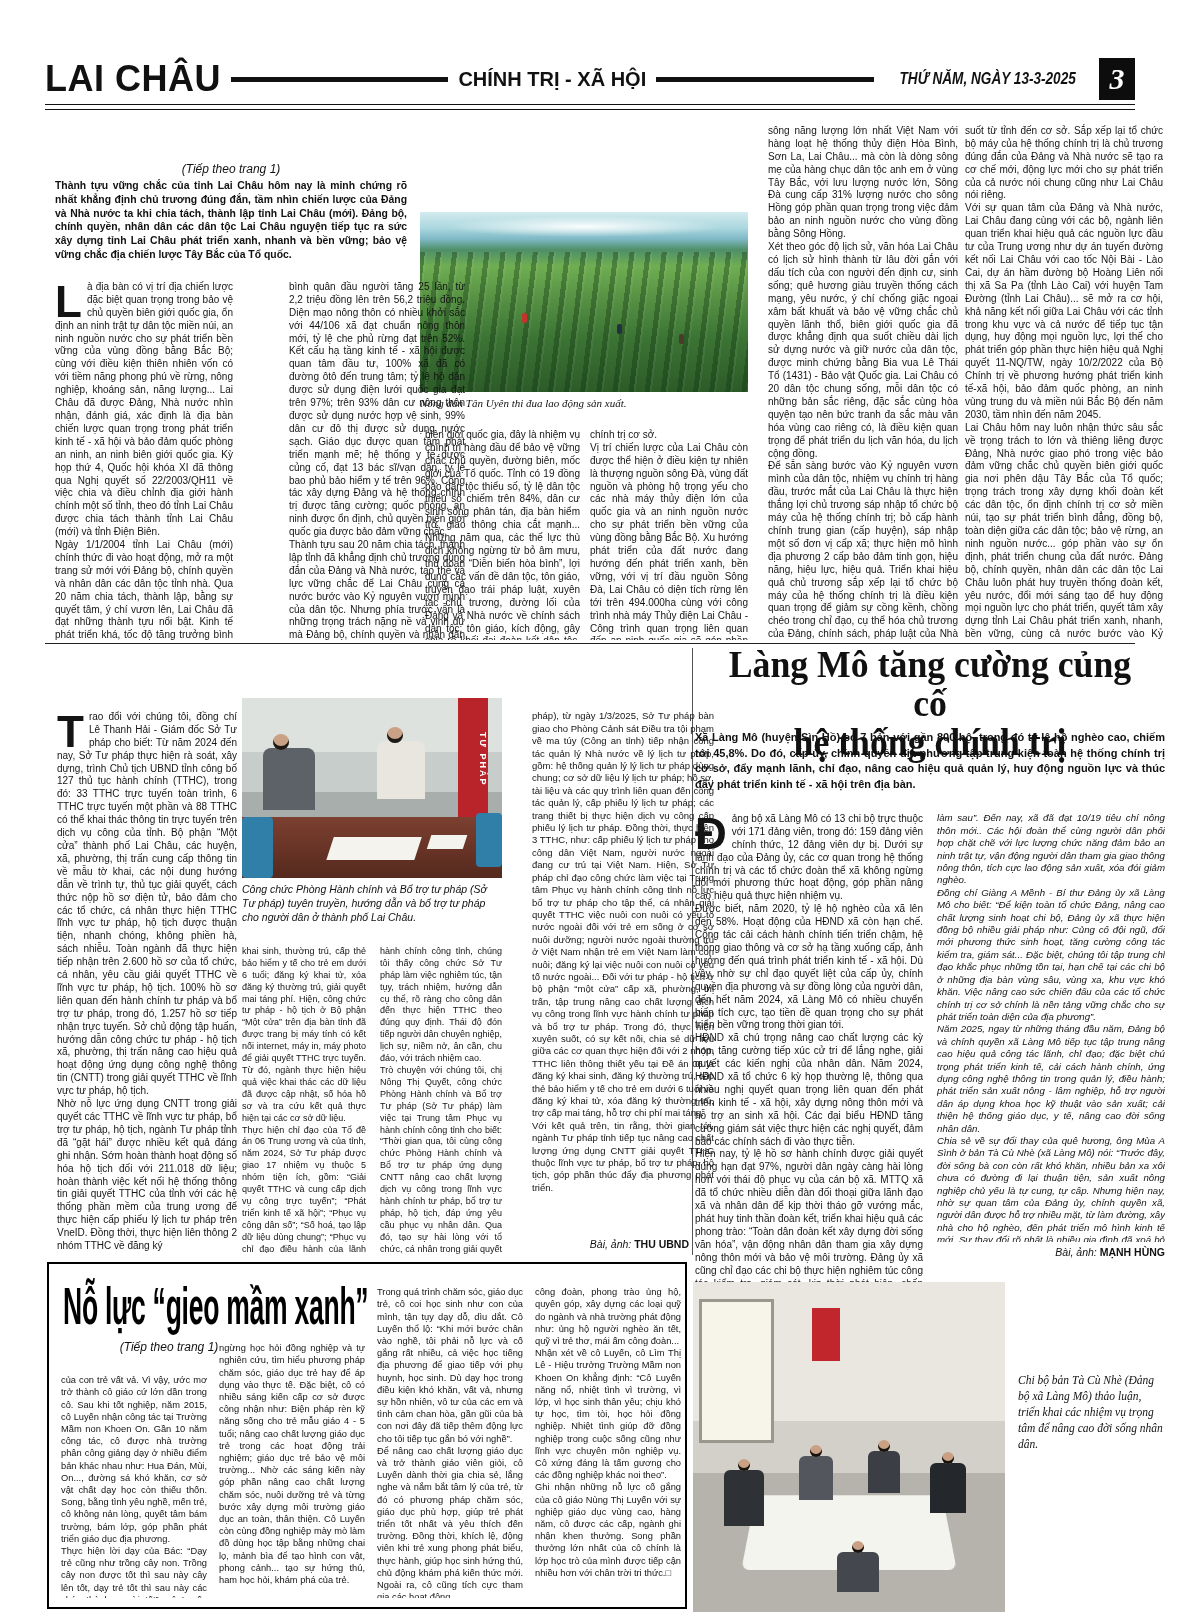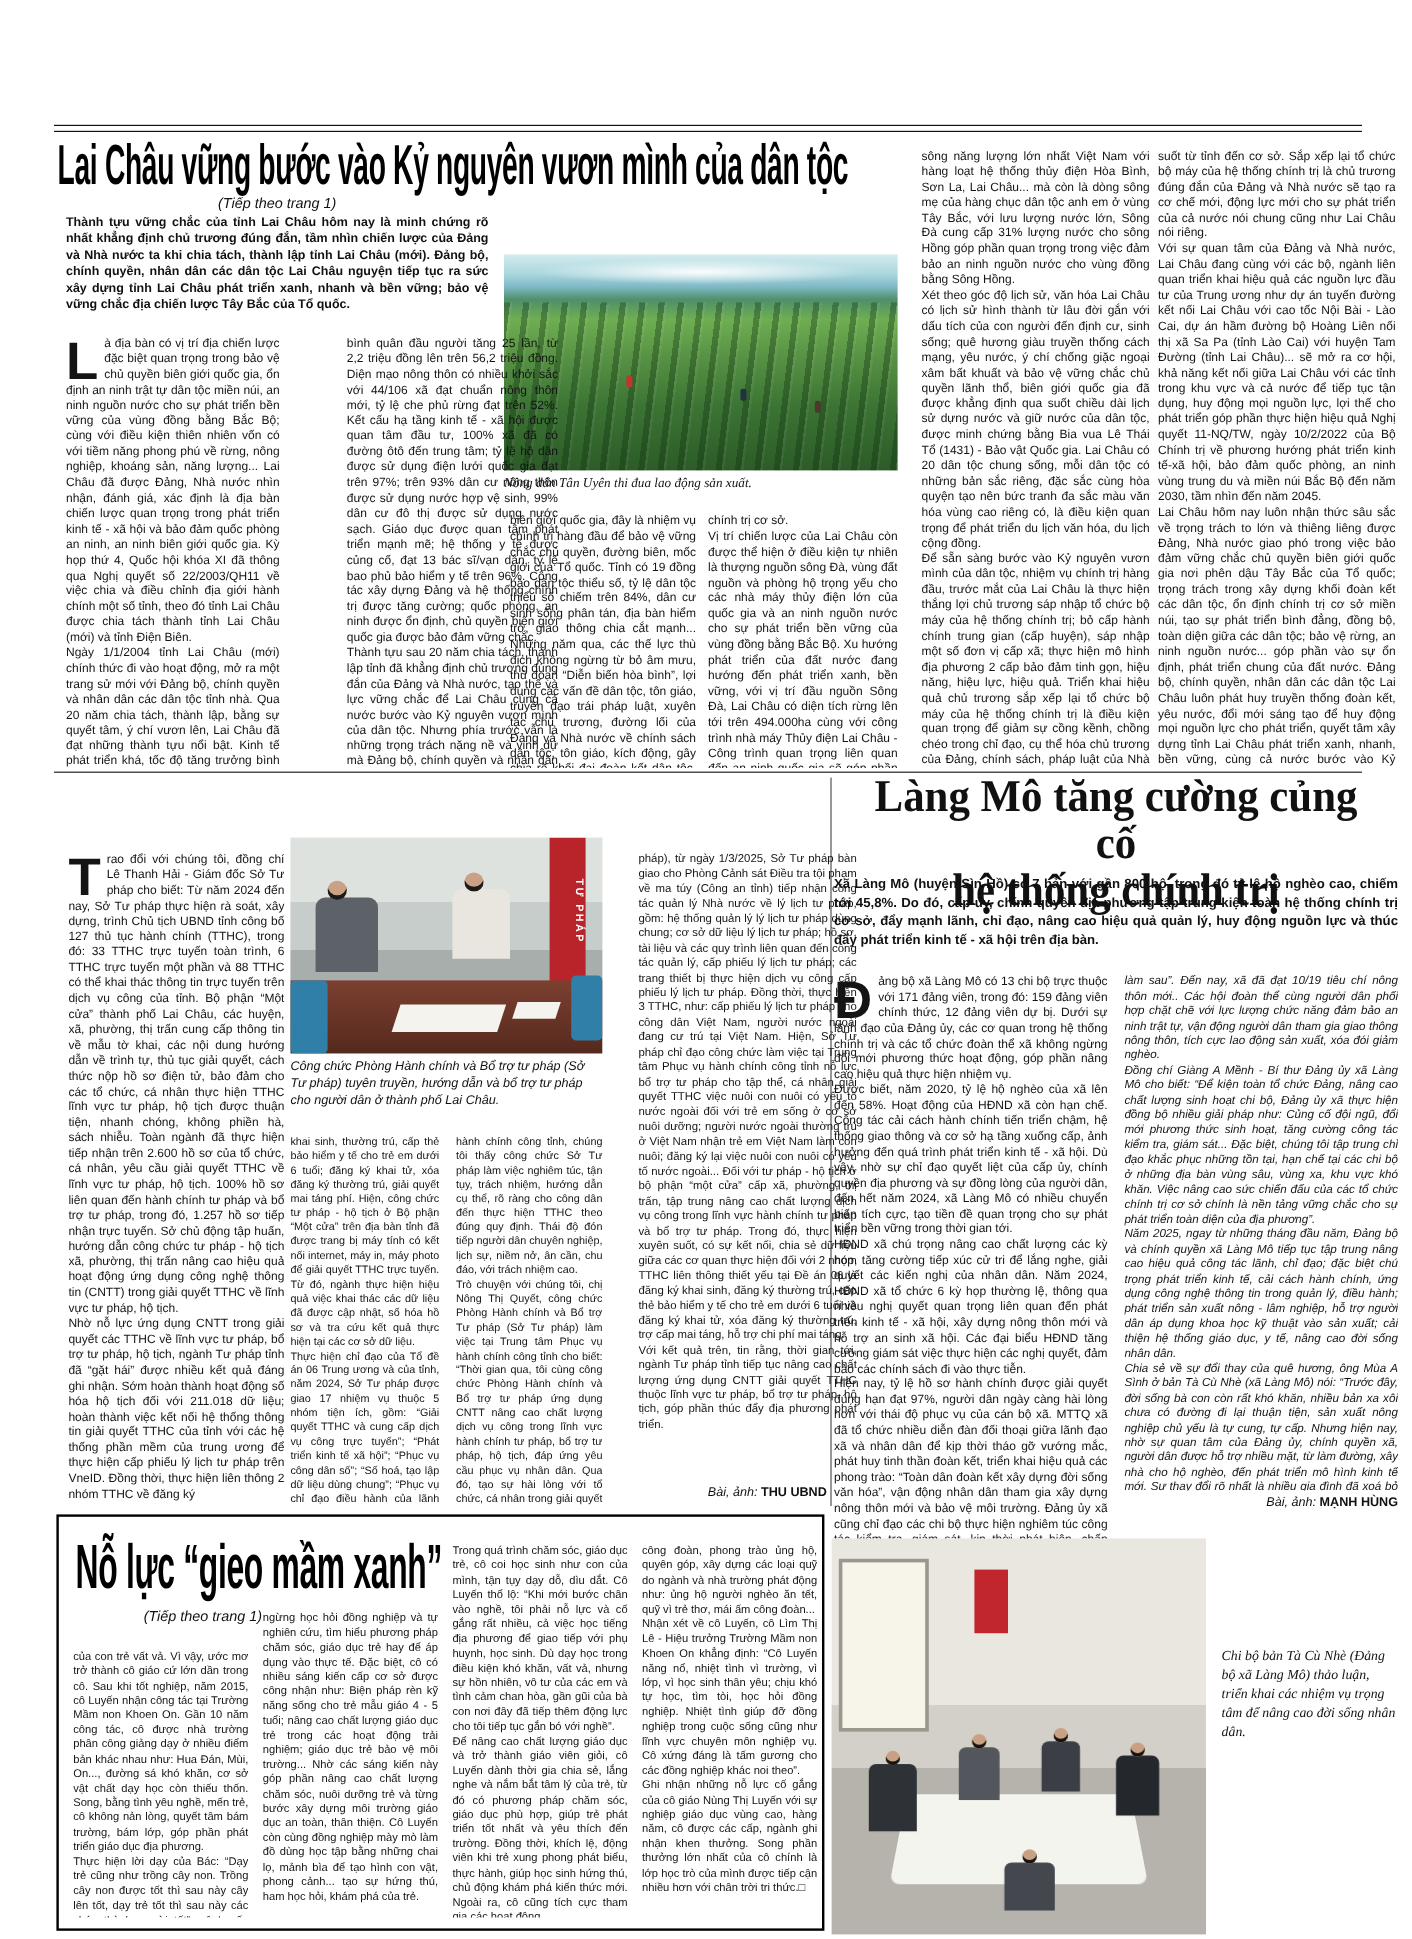--- a/index.html
+++ b/index.html
@@ -56,25 +56,30 @@
   .photo3 .flag{position:absolute;left:38%;top:8%;width:9%;height:16%;background:#c0262b;}
   .photo3 .table{position:absolute;left:18%;bottom:12%;width:64%;height:26%;background:#f4f4ef;border-radius:8px;transform:perspective(300px) rotateX(30deg);}
   .photo3 .p{position:absolute;border-radius:6px 6px 0 0;}
   .photo3 .p::before{content:"";position:absolute;top:-11px;left:50%;margin-left:-6px;width:12px;height:12px;border-radius:50%;background:#c9a083;box-shadow:0 -3px 0 0 #16130f inset;}
 </style>
 </head>
 <body>
 
 <div id="page">
 
+  <div id="header" class="abs" style="left:45px;top:56px;width:1090px;height:46px;">
+    <div class="masthead">LAI CHÂU</div>
+    <div class="bar"></div>
+    <div class="section-label">CHÍNH TRỊ - XÃ HỘI</div>
+    <div class="bar"></div>
+    <div class="date-label">THỨ NĂM, NGÀY 13-3-2025</div>
+    <div class="page-box" style="margin-left:8px;">3</div>
+  </div>
   <div class="abs double-rule" style="left:45px;top:104px;width:1090px;"></div>
 
-  <div class="abs hl-wrap" style="left:48px;top:114px;width:700px;height:54px;">
-    <span class="hl" style="font-size:42px;transform:scale(0.56,1.12);">Lai Châu vững bước vào Kỷ nguyên vươn mình của dân tộc</span>
-  </div>
   <div class="abs continuation" style="left:55px;top:162px;width:352px;">(Tiếp theo trang 1)</div>
   <div class="abs lede just" style="left:55px;top:179px;width:352px;height:88px;">Thành tựu vững chắc của tỉnh Lai Châu hôm nay là minh chứng rõ nhất khẳng định chủ trương đúng đắn, tầm nhìn chiến lược của Đảng và Nhà nước ta khi chia tách, thành lập tỉnh Lai Châu (mới). Đảng bộ, chính quyền, nhân dân các dân tộc Lai Châu nguyện tiếp tục ra sức xây dựng tỉnh Lai Châu phát triển xanh, nhanh và bền vững; bảo vệ vững chắc địa chiến lược Tây Bắc của Tổ quốc.</div>
 
   <div class="photo photo1" style="left:420px;top:212px;width:328px;height:180px;">
     <div class="cloud"></div>
     <div class="rows"></div>
     <div class="fig" style="left:31%;top:56%;background:#c2342c;"></div>
     <div class="fig" style="left:60%;top:62%;background:#22313f;"></div>
     <div class="fig" style="left:79%;top:68%;background:#4b3a2c;"></div>
   </div>

